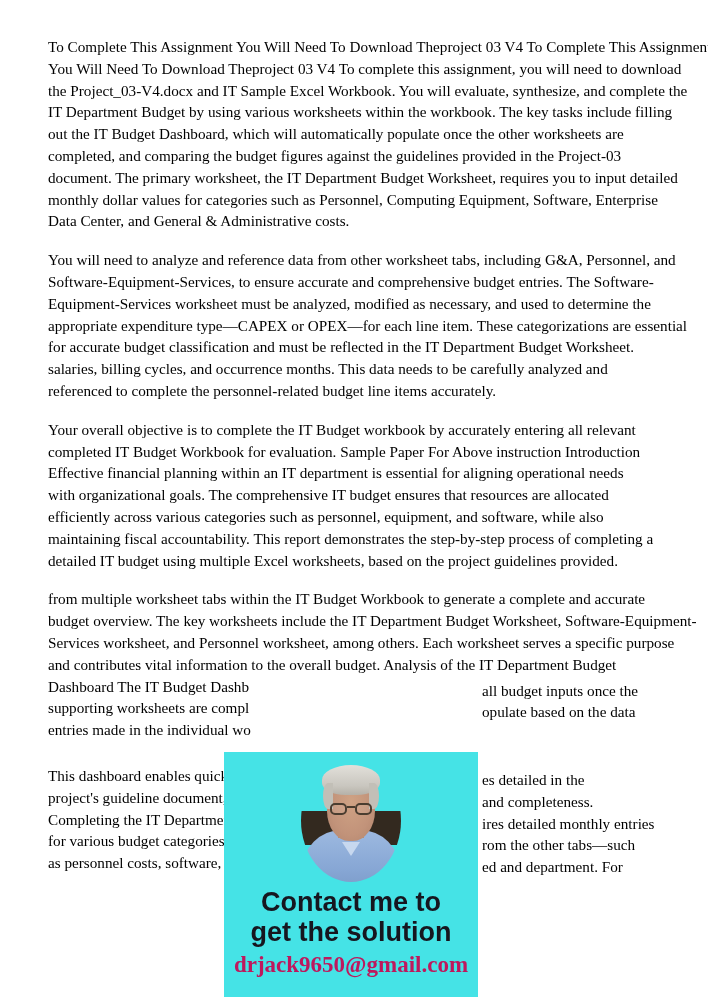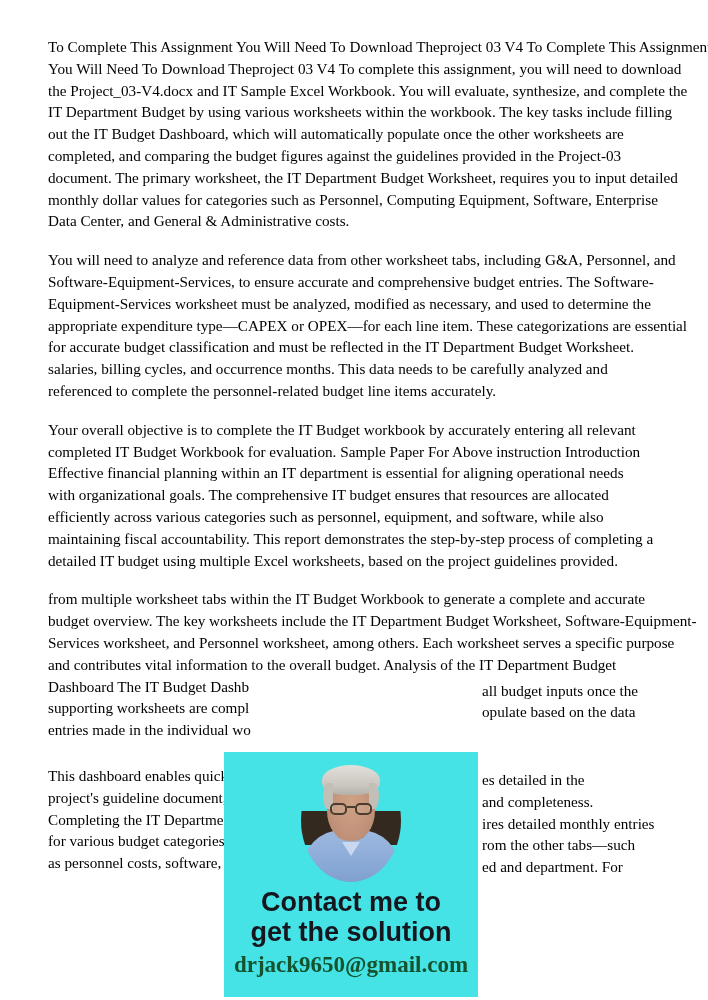--- a/index.html
+++ b/index.html
@@ -109,21 +109,21 @@
     font-size: 27px; line-height: 30px;
     color: #16161f;
     text-align: center;
   }
   .promo-heading.first { margin-top: 5px; }
   .promo-email {
     margin-top: 4px;
     font-family: "Liberation Serif", "DejaVu Serif", serif;
     font-weight: 700;
     font-size: 23px; line-height: 27px;
-    color: #14532d;
+    color: #be185d;
     text-align: center;
   }
 </style>
 </head>
 <body>
 
 <div class="page">
 
   <div class="doc">
       <div class="para">

